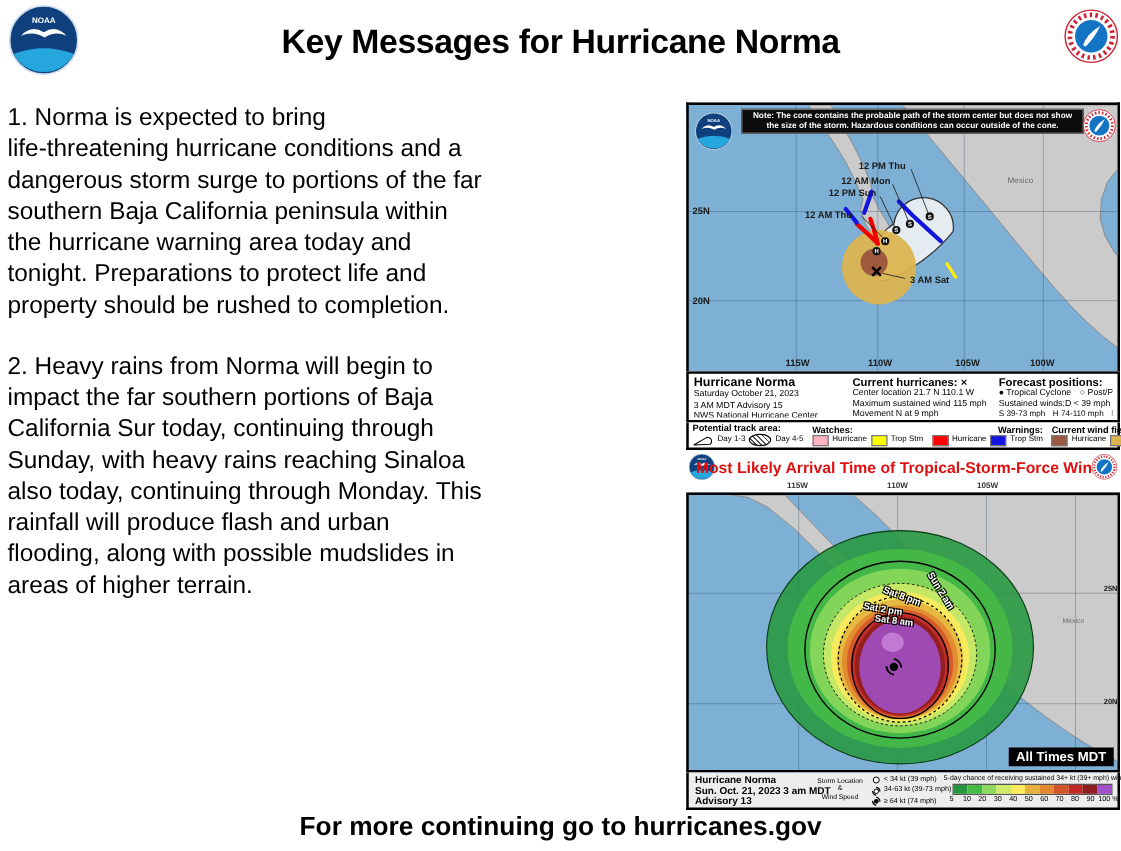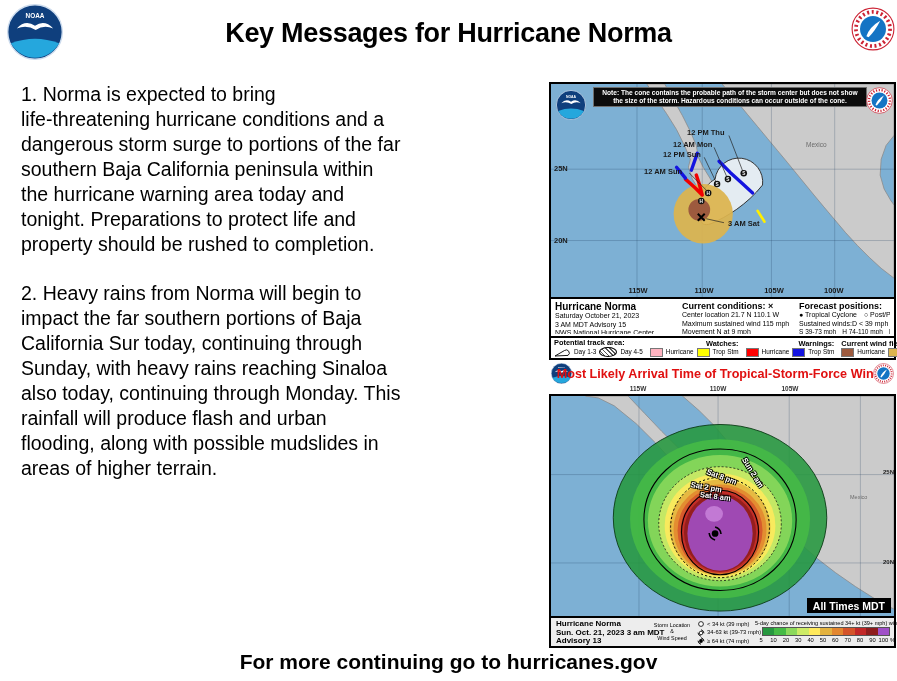--- a/index.html
+++ b/index.html
@@ -9,21 +9,21 @@
   
   .page-title{position:absolute;left:0;right:0;top:6px;text-align:center;
               font-size:27px;font-weight:bold;letter-spacing:-0.3px;margin-top:12px;}
   .page-subtitle{position:absolute;left:0;right:0;top:40px;text-align:center;
                  font-size:19.5px;font-weight:bold;}
   .logo{position:absolute;}
   .logo svg{width:100%;height:100%;display:block;}
 
   
   .messages{position:absolute;left:6px;top:82px;width:448px;}
-  .messages p{margin:0 0 24px 15px;font-size:19.5px;line-height:25px;white-space:pre-line;}
+  .messages p{margin:0 0 24px 0;font-size:19.5px;line-height:25px;white-space:pre-line;}
 
   
   .map-label{position:absolute;font-weight:bold;color:#1a1a1a;white-space:nowrap;}
   .lon-lat{font-size:7.5px;}
   .country{font-weight:normal;color:#6b6b6b;}
   .map-svg{position:absolute;left:0;top:0;width:100%;height:100%;}
 
   
   .cone-sec{position:absolute;left:549px;top:82px;width:347px;}
   .cone-area{position:relative;height:215px;background:#7db0d4;border:2px solid #000;
@@ -203,34 +203,34 @@
       <div class="map-label lon-lat" style="left:3px;top:80px">25N</div>
       <div class="map-label lon-lat" style="left:3px;top:152px">20N</div>
       <div class="map-label lon-lat" style="left:73px;top:202px;width:28px;text-align:center">115W</div>
       <div class="map-label lon-lat" style="left:139px;top:202px;width:28px;text-align:center">110W</div>
       <div class="map-label lon-lat" style="left:209px;top:202px;width:28px;text-align:center">105W</div>
       <div class="map-label lon-lat" style="left:273px;top:202px;width:28px;text-align:left">100W</div>
 
       <div class="map-label track-lbl" style="left:136px;top:44px">12 PM Thu</div>
       <div class="map-label track-lbl" style="left:122px;top:56px">12 AM Mon</div>
       <div class="map-label track-lbl" style="left:112px;top:66px">12 PM Sun</div>
-      <div class="map-label track-lbl" style="left:93px;top:83px">12 AM Sun</div>
+      <div class="map-label track-lbl" style="left:93px;top:83px">12 AM Thu</div>
       <div class="map-label track-lbl" style="left:177px;top:135px">3 AM Sat</div>
       <div class="map-label country" style="left:255px;top:57px;font-size:6.5px">Mexico</div>
     </div>
 
     <div class="info-bar">
       <div class="ib-col" style="width:122px">
         <b class="ib-name">Hurricane Norma</b>
         <div class="ib-row">Saturday October 21, 2023</div>
         <div class="ib-row">3 AM MDT Advisory 15</div>
         <div class="ib-row">NWS National Hurricane Center</div>
       </div>
       <div class="ib-col" style="width:112px">
-        <b class="ib-title">Current conditions: ×</b>
+        <b class="ib-title">Current hurricanes: ×</b>
         <div class="ib-row">Center location 21.7 N 110.1 W</div>
         <div class="ib-row">Maximum sustained wind 115 mph</div>
         <div class="ib-row">Movement N at 9 mph</div>
       </div>
       <div class="ib-col" style="flex:1">
         <b class="ib-title">Forecast positions:</b>
         <div class="ib-row">
           <span>●</span>
           <span>Tropical Cyclone</span>
           <span style="margin-left:5px">○</span>
@@ -254,21 +254,21 @@
         <div class="lg-items">
           <svg width="17" height="9">
             <path d="M1,8 L10.5,2.5 A3,3 0 1 1 14,7.4 Z" fill="#fff" stroke="#000" stroke-width="0.9"></path>
             </svg>
           <span>Day 1-3</span>
           <span class="hatch45"></span>
           <span>Day 4-5</span>
         </div>
       </div>
       <div class="lg">
-        <div class="lg-t" style="text-align:right">Watches:</div>
+        <div class="lg-t" style="text-align:left">Watches:</div>
         <div class="lg-items">
           <span class="swatch" style="background: rgb(255, 179, 192);"></span>
           <span>Hurricane</span>
           <span class="swatch" style="background: rgb(255, 255, 0);"></span>
           <span>Trop Stm</span>
         </div>
       </div>
       <div class="lg">
         <div class="lg-t" style="text-align:right">Warnings:</div>
         <div class="lg-items">

